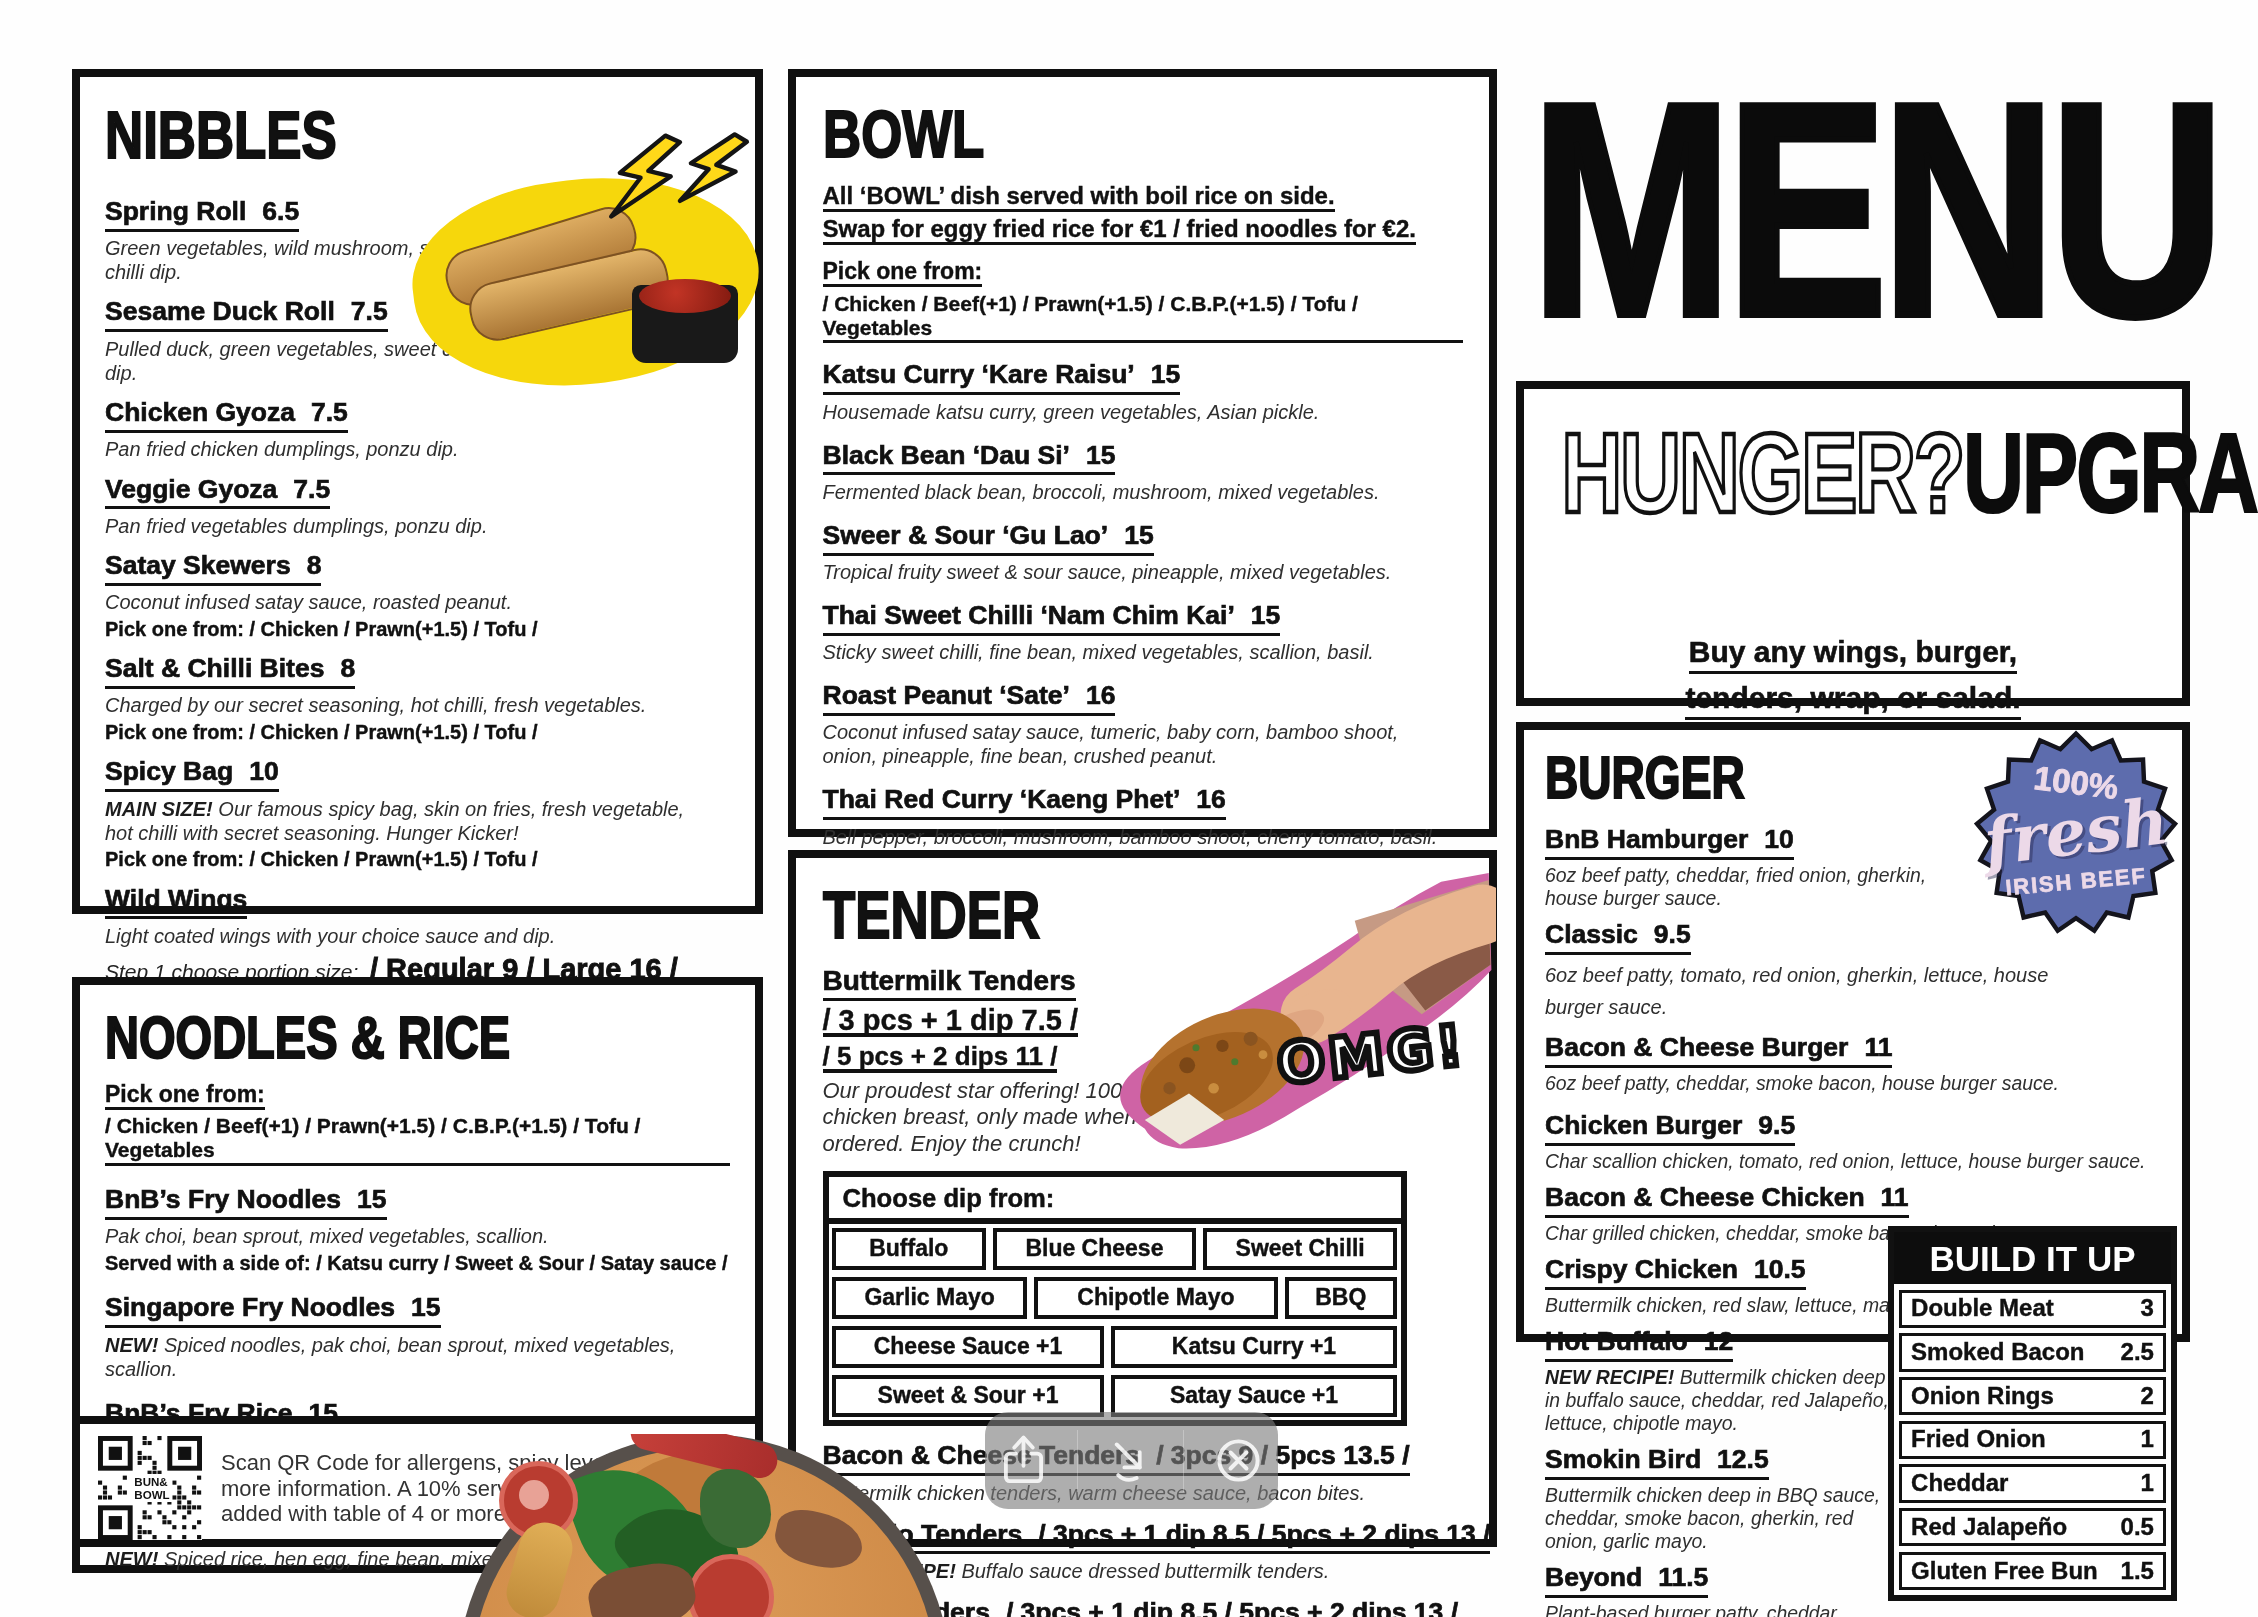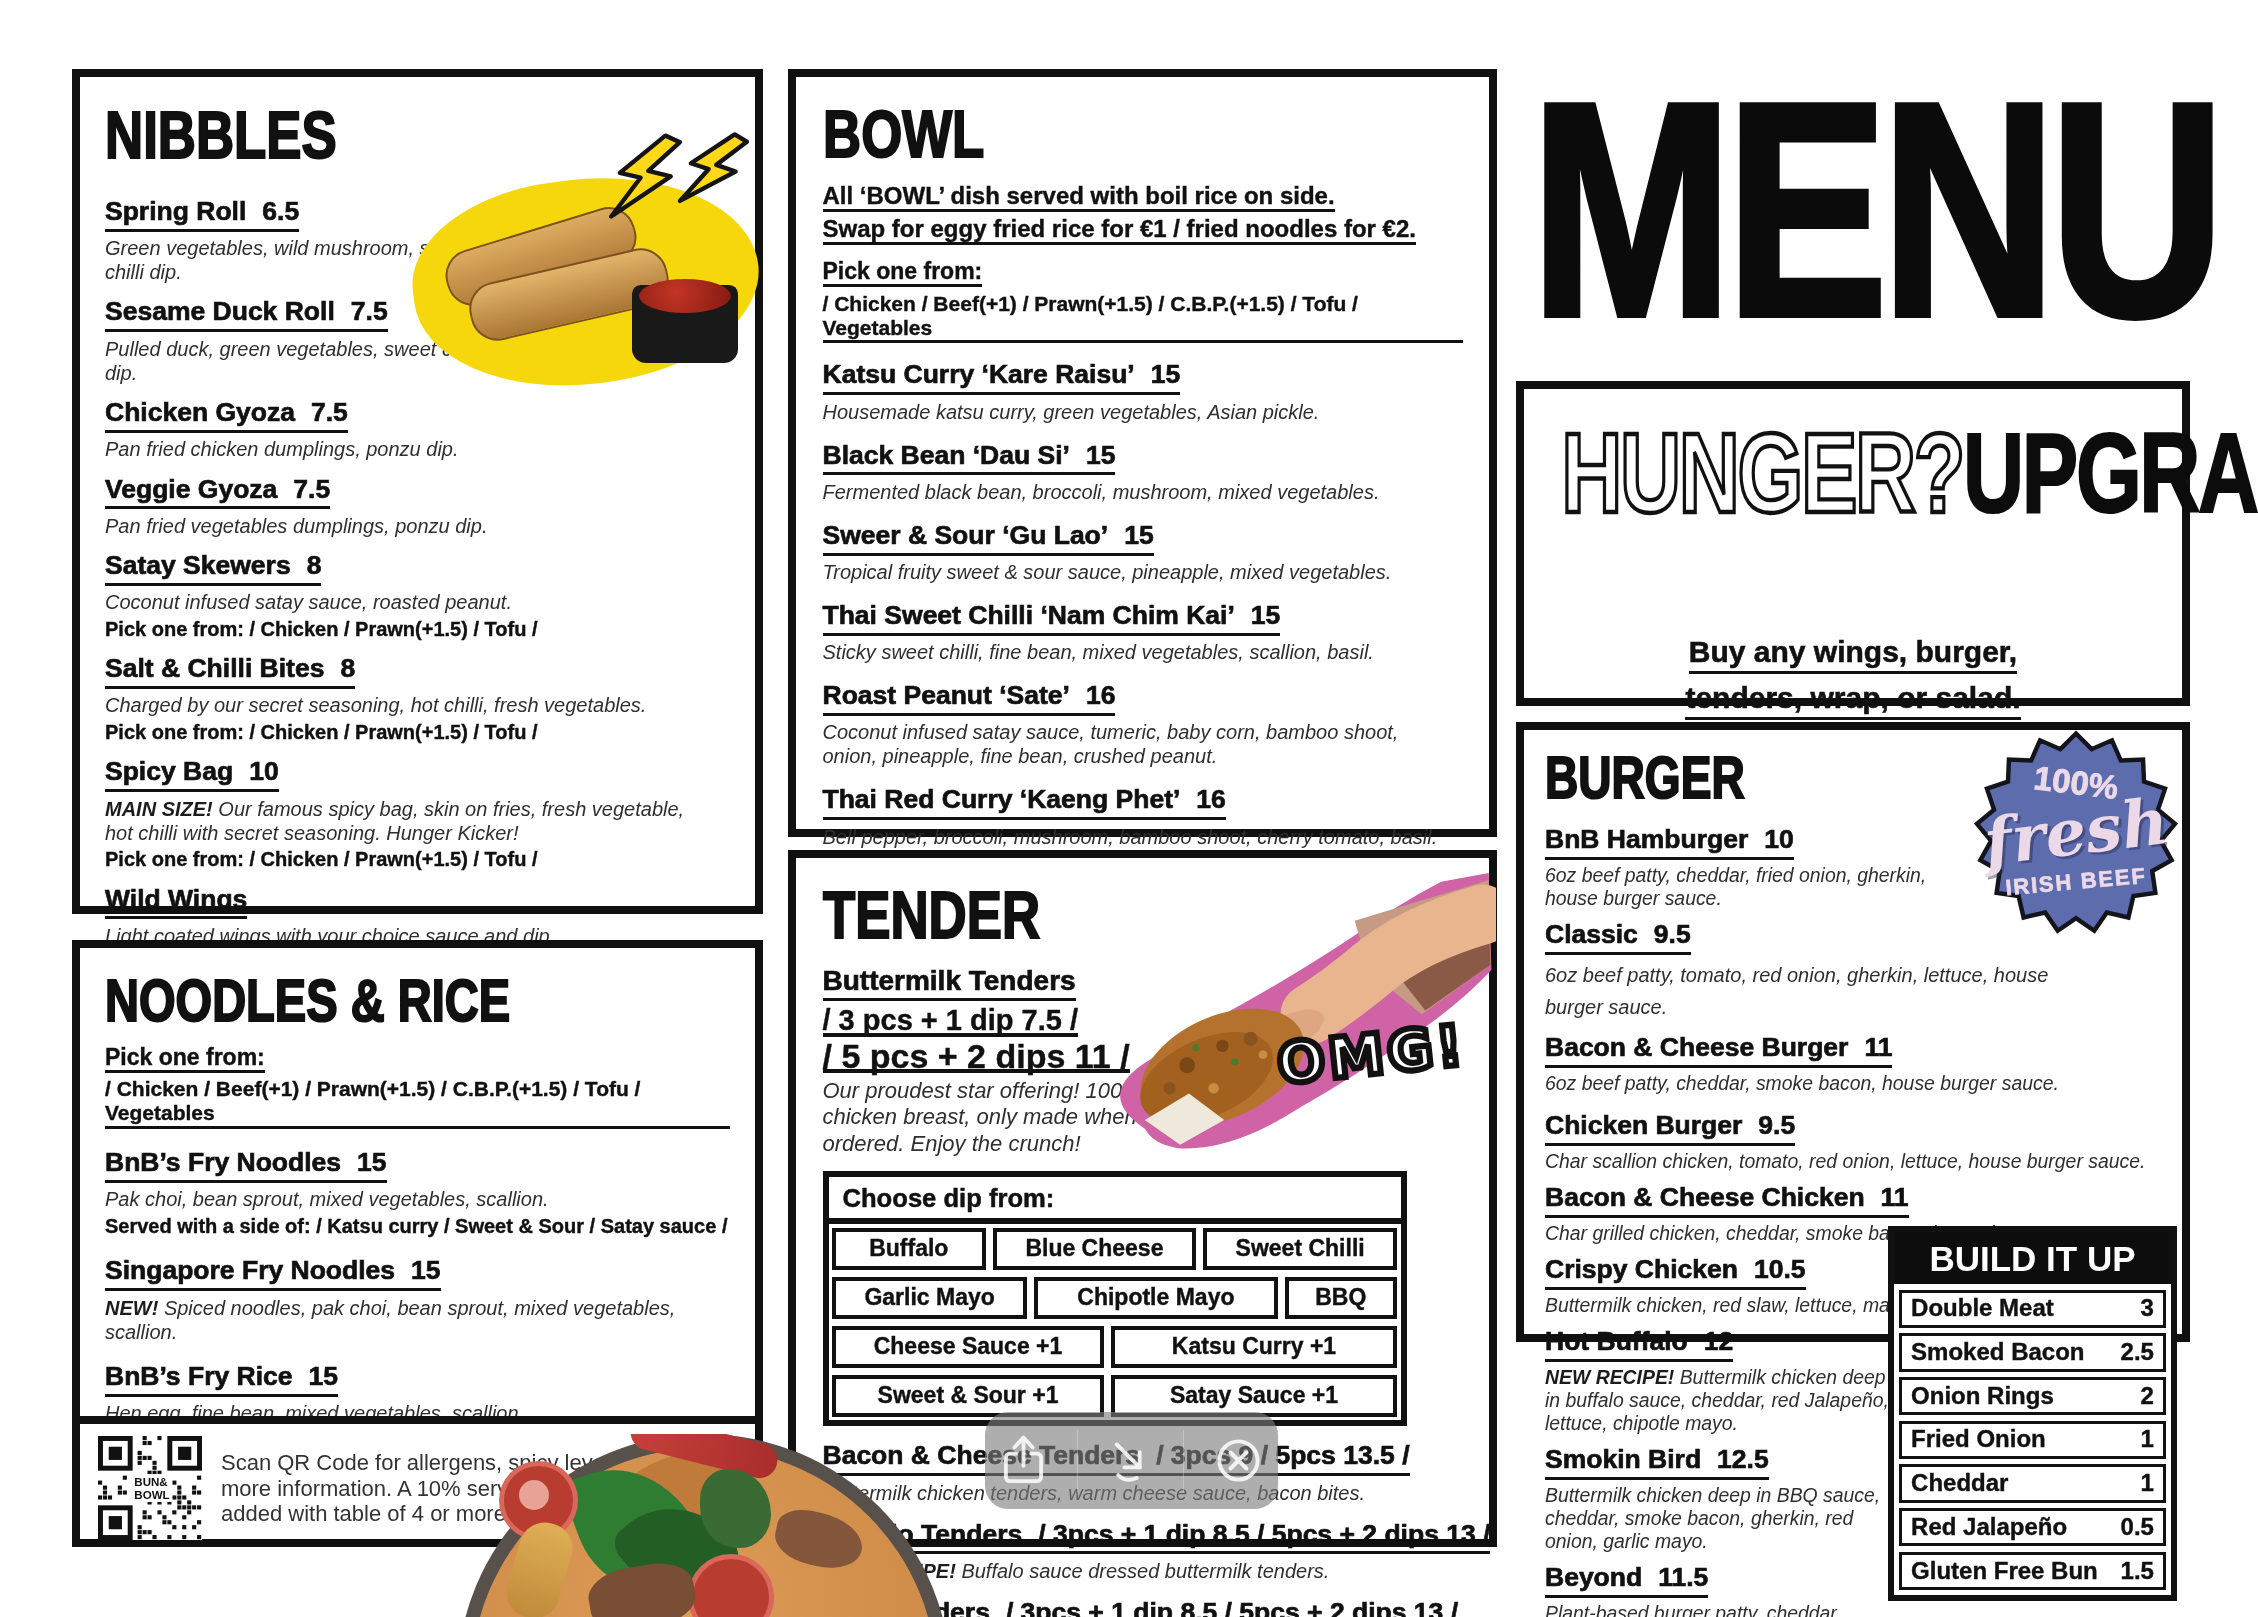--- a/index.html
+++ b/index.html
@@ -110,21 +110,21 @@
     </div>
     <div class="item">
       <div class="iname"><span>Wild Wings</span></div>
       <div class="idesc">Light coated wings with your choice sauce and dip.</div>
       <div class="step"><span class="steplabel">Step 1 choose portion size:</span>&nbsp; <span class="stepbig">/ Regular 9 / Large 16 /</span></div>
       <div class="step"><span class="steplabel">Step 2 choose wing sauce:</span> <span class="stepopts">/ Buffalo / BBQ / Salt &amp; Chilli /</span></div>
       <div class="step"><span class="steplabel">Step 3 choose a dip:</span> <span class="stepopts">/ Blue cheese / Garlic mayo / Chipotle mayo /</span></div>
     </div>
   </section>
 
-  <section class="box" style="left:72px;top:940px;width:691px;height:596px;padding:17.6px 25px">
+  <section class="box" style="left:72px;top:977px;width:691px;height:596px;padding:17.6px 25px">
     <div class="sechead" style="font-size:49px">NOODLES &amp; RICE</div>
     <div style="height:21px"></div>
     <div class="pick" style="font-size:23px"><span class="u">Pick one from:</span></div>
     <div class="pick" style="font-size:21px;margin-top:4.4px"><span class="u">/ Chicken / Beef(+1) / Prawn(+1.5) / C.B.P.(+1.5) / Tofu / Vegetables</span></div>
 
     <div class="item" style="margin-top:17.6px">
       <div class="iname"><span>BnB’s Fry Noodles</span><span class="pr">15</span></div>
       <div class="idesc">Pak choi, bean sprout, mixed vegetables, scallion.</div>
       <div class="pick">Served with a side of: / Katsu curry / Sweet &amp; Sour / Satay sauce /</div>
     </div>
@@ -282,21 +282,21 @@
       <div class="idesc">Bell pepper, broccoli, mushroom, bamboo shoot, cherry tomato, basil.</div>
     </div>
   </section>
 
   <section class="box" style="left:788px;top:850px;width:709px;height:697px;padding:17.6px 26.5px">
     <div class="sechead">TENDER</div>
     <div style="height:25px"></div>
     <div>
       <div class="iname" style="font-size:28px"><span>Buttermilk Tenders</span></div>
       <div class="pick" style="font-size:29px;margin-top:7px"><span class="u" style="border-bottom-width:4.4px">/ 3 pcs + 1 dip  7.5 /</span></div>
-      <div class="pick" style="font-size:34px;margin-top:7px"><span class="u" style="border-bottom-width:4.4px">/ 5 pcs + 2 dips  11 /</span></div>
+      <div class="pick" style="font-size:26px;margin-top:7px"><span class="u" style="border-bottom-width:4.4px">/ 5 pcs + 2 dips  11 /</span></div>
       <div class="idesc" style="width:388px;font-size:22px;line-height:26.5px">Our proudest star offering! 100% fresh chicken breast, only made when ordered. Enjoy the crunch!</div>
     </div>
 
     <div class="diptable">
       <div class="dt-h">Choose dip from:</div>
       <div class="dt-row" style="grid-template-columns:.8fr 1.05fr 1fr">
         <div>Buffalo</div>
         <div>Blue Cheese</div>
         <div>Sweet Chilli</div>
       </div>

